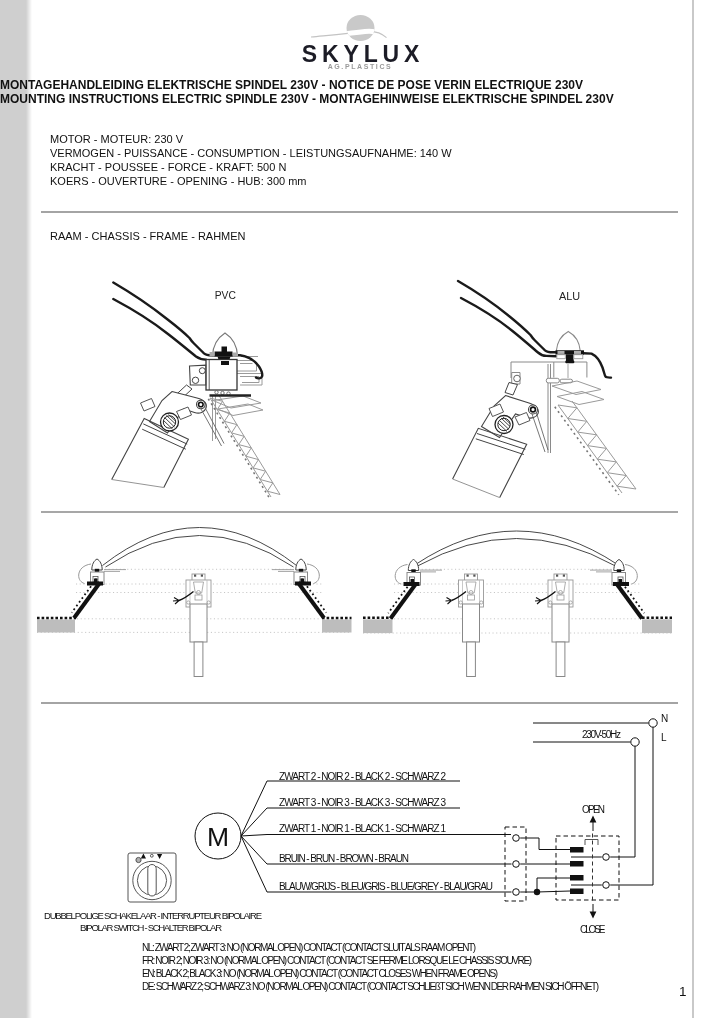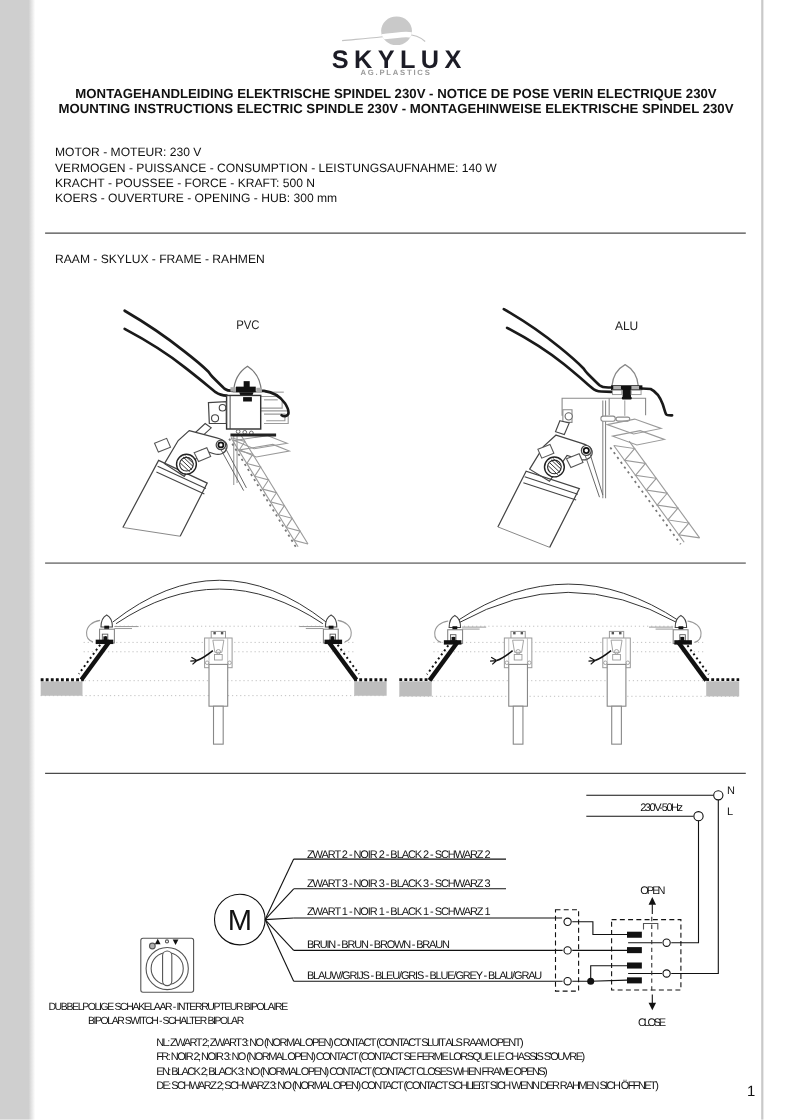--- a/index.html
+++ b/index.html
@@ -13,33 +13,33 @@
   <path d="M31,31 C52,29 68,27.6 85,25.6 C95,24.5 102,27.5 106.5,31.7" fill="none" stroke="#c3c3c3" stroke-width="1.1"></path>
   <ellipse cx="80.5" cy="22" rx="14" ry="13" fill="#c9c9c9"></ellipse>
   <clipPath id="ballclip">
       <ellipse cx="80.5" cy="22" rx="14" ry="13"></ellipse>
     </clipPath>
   <path d="M31,31 C52,29 68,27.6 85,25.6 C95,24.5 102,27.5 106.5,31.7" fill="none" stroke="#ffffff" stroke-width="5" clip-path="url(#ballclip)"></path>
   <text x="83" y="55.5" text-anchor="middle" font-weight="bold" font-size="23" letter-spacing="4.9" fill="#1c1c26">SKYLUX</text>
   <text x="80" y="62.5" text-anchor="middle" font-weight="bold" font-size="7" letter-spacing="1.6" fill="#9a9a9a">AG.PLASTICS</text>
 </svg>
 
-<div class="abs" style="left:0;top:77.5px;width:720px;text-align:center;font-weight:bold;font-size:12px;line-height:14px;white-space:nowrap">
+<div class="abs" style="left:0;top:77.5px;width:720px;text-align:left;font-weight:bold;font-size:12px;line-height:14px;white-space:nowrap">
 MONTAGEHANDLEIDING ELEKTRISCHE SPINDEL 230V - NOTICE DE POSE VERIN ELECTRIQUE 230V<br>
 MOUNTING INSTRUCTIONS ELECTRIC SPINDLE 230V - MONTAGEHINWEISE ELEKTRISCHE SPINDEL 230V
 </div>
 
 <div class="abs" style="left:50px;top:132px;font-size:11px;line-height:14px;white-space:nowrap">
 MOTOR - MOTEUR: 230 V<br>
 VERMOGEN - PUISSANCE - CONSUMPTION - LEISTUNGSAUFNAHME: 140 W<br>
 KRACHT - POUSSEE - FORCE - KRAFT: 500 N<br>
 KOERS - OUVERTURE - OPENING - HUB: 300 mm
 </div>
 
-<div class="abs" style="left:50px;top:229.5px;font-size:11px;white-space:nowrap">RAAM - SKYLUX - FRAME - RAHMEN</div>
+<div class="abs" style="left:50px;top:229.5px;font-size:11px;white-space:nowrap">RAAM - CHASSIS - FRAME - RAHMEN</div>
 
 <svg class="abs" style="left:0;top:0" width="720" height="1018" viewBox="0 0 720 1018" fill="none">
 
   <text x="214.7" y="298.8" font-size="11.4" fill="#222" font-family="Liberation Sans" textLength="21.2" lengthAdjust="spacingAndGlyphs">PVC</text>
   <text x="559" y="299.6" font-size="11.4" fill="#222" font-family="Liberation Sans" textLength="21.2" lengthAdjust="spacingAndGlyphs">ALU</text>
 
   <line x1="41" y1="212" x2="678" y2="212" stroke="#4a4a4a" stroke-width="1.2"></line>
   <line x1="41" y1="512" x2="678" y2="512" stroke="#8a8a8a" stroke-width="1.6"></line>
   <line x1="41" y1="703" x2="678" y2="703" stroke="#4a4a4a" stroke-width="1.2"></line>
 

